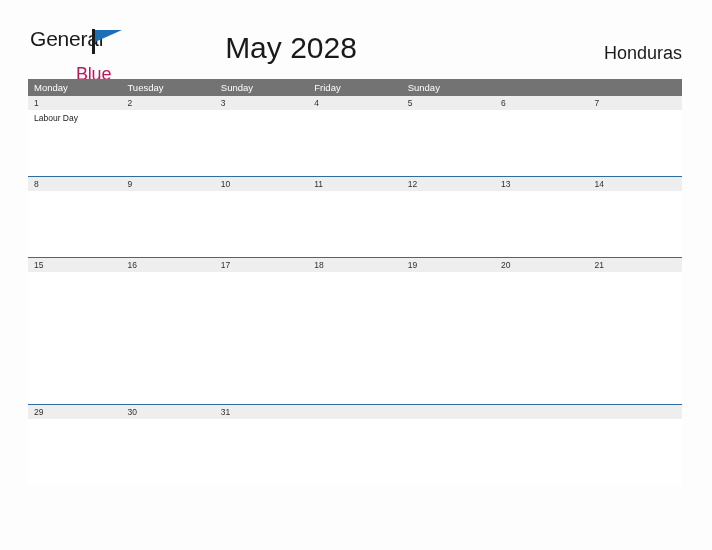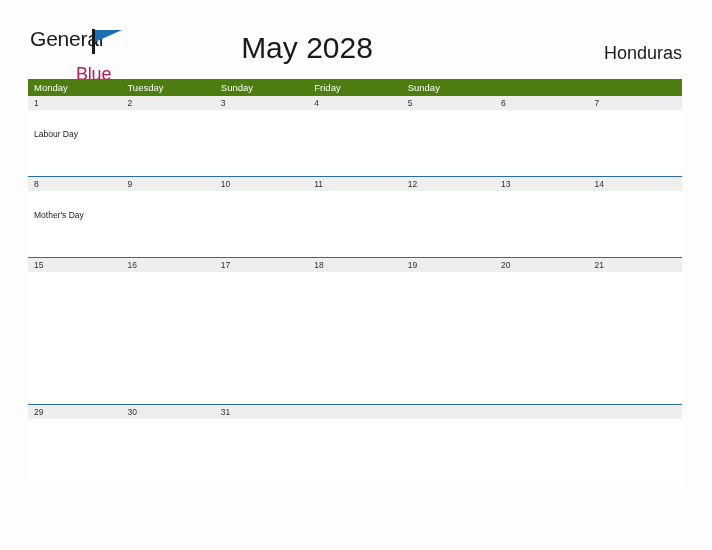--- a/index.html
+++ b/index.html
@@ -87,21 +87,20 @@
   .title {
     position: absolute;
     left: 0;
     top: 30px;
     width: 582px;
     text-align: center;
     font-size: 30px;
     color: #1a1a1a;
     font-family: "Liberation Sans", sans-serif;
     line-height: 36px;
-    padding-left: 16px;
   }
 
   .locale {
     position: absolute;
     right: 30px;
     top: 44px;
     font-size: 18px;
     color: #1a1a1a;
     font-family: "Liberation Sans", sans-serif;
     line-height: 18px;
@@ -113,21 +112,21 @@
     position: absolute;
     left: 28px;
     top: 79px;
     width: 654px;
   }
 
   .dow-row {
     display: flex;
     width: 654px;
     height: 17px;
-    background: #4d7c0f;
+    background: #737373;
   }
   .dow-cell {
     width: 93.43px;
     height: 17px;
     box-sizing: border-box;
     padding-left: 6px;
     color: #ffffff;
     font-size: 9.5px;
     line-height: 17px;
     font-family: "Liberation Sans", sans-serif;
@@ -167,21 +166,21 @@
   .body-strip {
     display: flex;
     width: 654px;
     height: 66px;
     background: #ffffff;
   }
   .body-cell {
     width: 93.43px;
     height: 66px;
     box-sizing: border-box;
-    padding: 19px 4px 0 6px;
+    padding: 3px 4px 0 6px;
     overflow: hidden;
   }
   .event {
     font-size: 8.5px;
     line-height: 11px;
     color: #1a1a1a;
     font-family: "Liberation Sans", sans-serif;
     white-space: nowrap;
   }
 </style>
@@ -244,23 +243,20 @@
       <div class="date-strip">
         <div class="date-cell">8</div>
         <div class="date-cell">9</div>
         <div class="date-cell">10</div>
         <div class="date-cell">11</div>
         <div class="date-cell">12</div>
         <div class="date-cell">13</div>
         <div class="date-cell">14</div>
       </div>
       <div class="body-strip">
-        <div class="body-cell">
-            <div class="event">Mother's Day</div>
-          </div>
         <div class="body-cell"></div>
         <div class="body-cell"></div>
         <div class="body-cell"></div>
         <div class="body-cell"></div>
         <div class="body-cell"></div>
         <div class="body-cell"></div>
       </div>
     </div>
 
     <div class="week">

